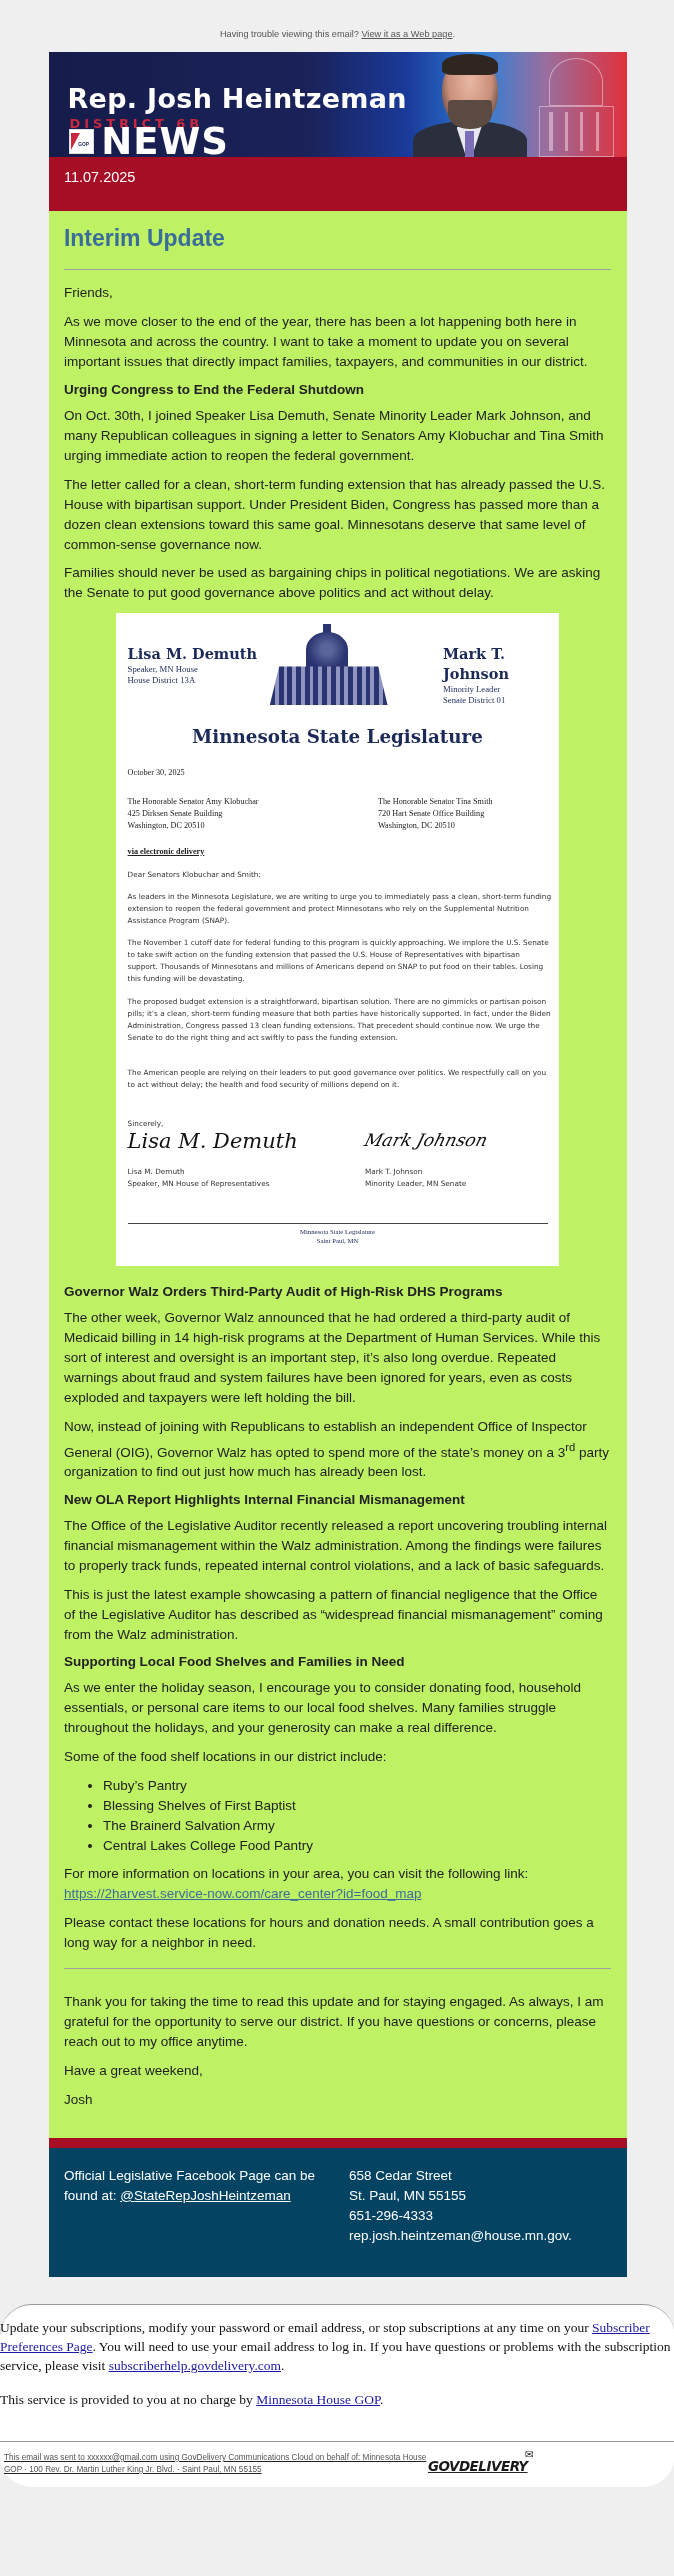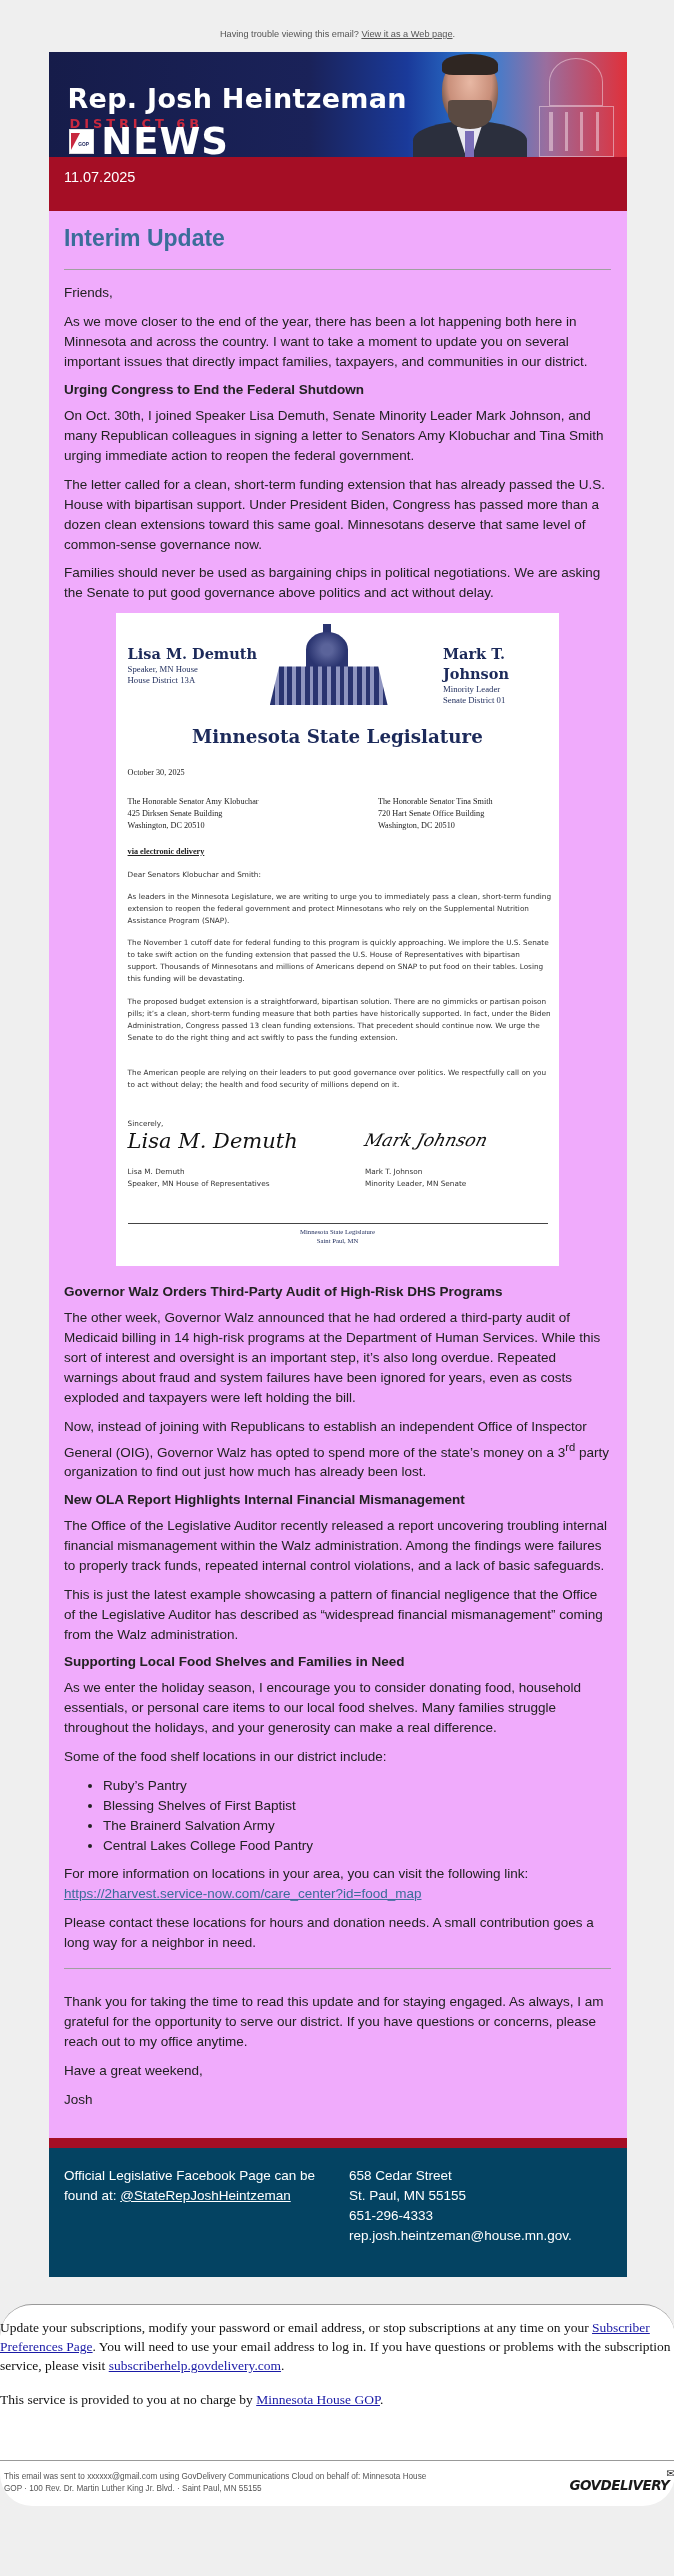--- a/index.html
+++ b/index.html
@@ -2,21 +2,21 @@
 <html><head>
 <meta charset="utf-8">
 <style>
   * { box-sizing: border-box; margin: 0; padding: 0; }
   html, body { width: 675px; background: #efefef; }
   body { font-family: "Liberation Sans", sans-serif; color: #222; }
 
   .preheader { text-align: center; font-size: 9.2px; color: #555; padding-top: 29px; height: 52px; }
   .preheader a { color: #555; text-decoration: underline; }
 
-  .container { width: 578px; margin: 0 auto; background: #f0abfc; }
+  .container { width: 578px; margin: 0 auto; background: #bef264; }
 
   
   .banner { position: relative; height: 105px; overflow: hidden;
     background: linear-gradient(90deg, #161c4a 0%, #1a2259 45%, #1a3a9a 62%, #2f7fd6 75%, #9a6e9e 86%, #e0303a 100%); }
   .banner .title { position: absolute; left: 19px; top: 31px; color: #fff; font-weight: bold;
     font-size: 27px; letter-spacing: 0.3px; font-family: "DejaVu Sans", sans-serif; }
   .banner .district { position: absolute; left: 21px; top: 64px; color: #c8283f; font-weight: bold;
     font-size: 13px; letter-spacing: 3.9px; font-family: "DejaVu Sans", sans-serif; }
   .banner .news-row { position: absolute; left: 20px; top: 75px; display: flex; align-items: center; }
   .banner .logo-box { width: 25px; height: 25px; background: #fff; border: 1.9px solid #ddd; position: relative; margin-right: 7.7px; }
@@ -72,21 +72,21 @@
   
   .redline { height: 10.6px; background: #a50e25; }
   .contact { background: #044362; color: #fff; display: flex; padding: 17.3px 15.4px 31px 15.4px; font-size: 13.5px; line-height: 20px; }
   .contact .col1 { width: 285px; padding-right: 9.6px; }
   .contact .col2 { flex: 1; }
   .contact a { color: #fff; text-decoration: underline; }
 
   .sub-area { background: #fff; margin-top: 27px; border-top: 1.4px solid #999; padding: 13.5px 0 0 0; border-radius: 32px; }
   .sub-area p { font-family: "Liberation Serif", serif; font-size: 13.5px; line-height: 19px; color: #111; margin-bottom: 15.4px; padding-right: 3.9px; }
   .sub-area a { color: #1a1aa6; text-decoration: underline; }
-  .bottom { margin-top: 51px; border-top: 1.4px solid #999; padding: 9.6px 0 11.6px 3.9px; display: flex; justify-content: space-between; align-items: flex-start; }
+  .bottom { margin-top: 32px; border-top: 1.4px solid #999; padding: 9.6px 0 11.6px 3.9px; display: flex; align-items: flex-start; text-decoration: underline; }
   .bottom .text { font-size: 8.2px; line-height: 11.6px; color: #555; width: 424px; }
   .bottom .gov { font-family: "DejaVu Sans", sans-serif; font-weight: bold; font-style: italic; font-size: 13.5px; color: #1a1a1a; margin-right: 5.8px; margin-top: 5.8px; position: relative; letter-spacing: -0.5px; }
   .bottom .gov .env { position: absolute; right: -5.8px; top: -9.6px; font-size: 10.6px; font-style: normal; }
 </style>
 </head>
 <body>
 
 <div class="preheader">
   <span>Having trouble viewing this email?</span>
   <a href="#">View it as a Web page</a><span>.</span>

